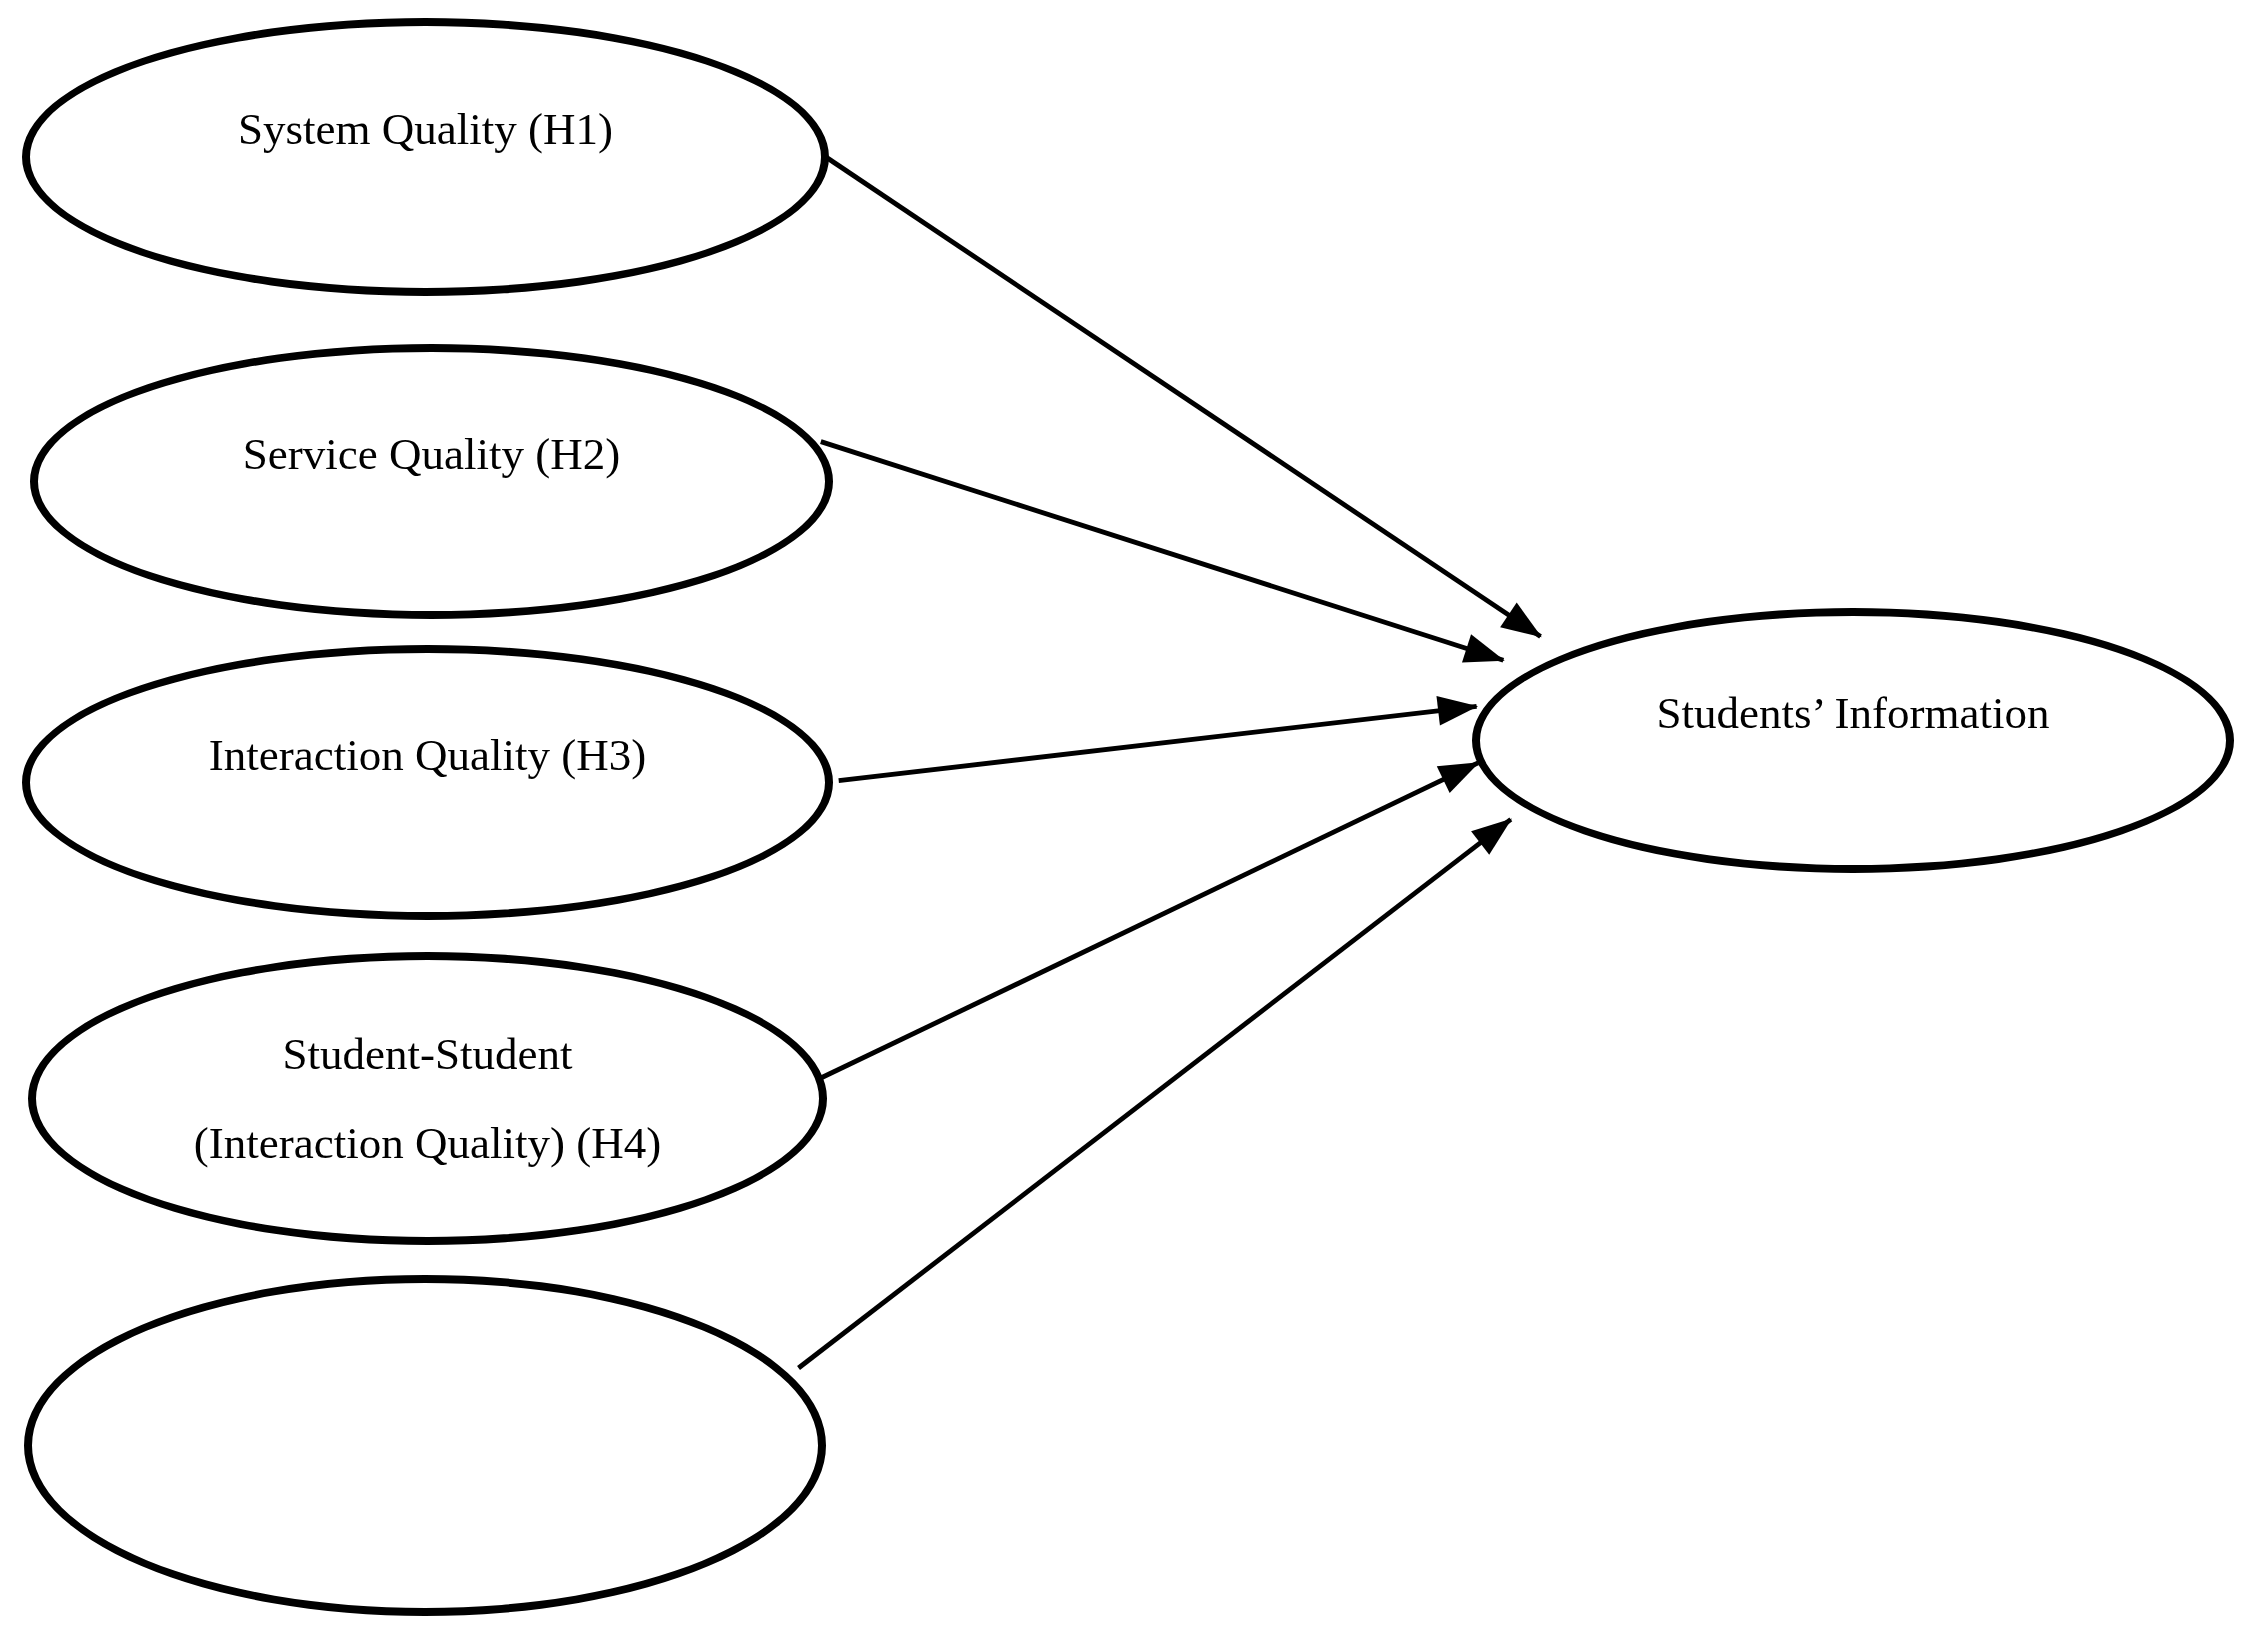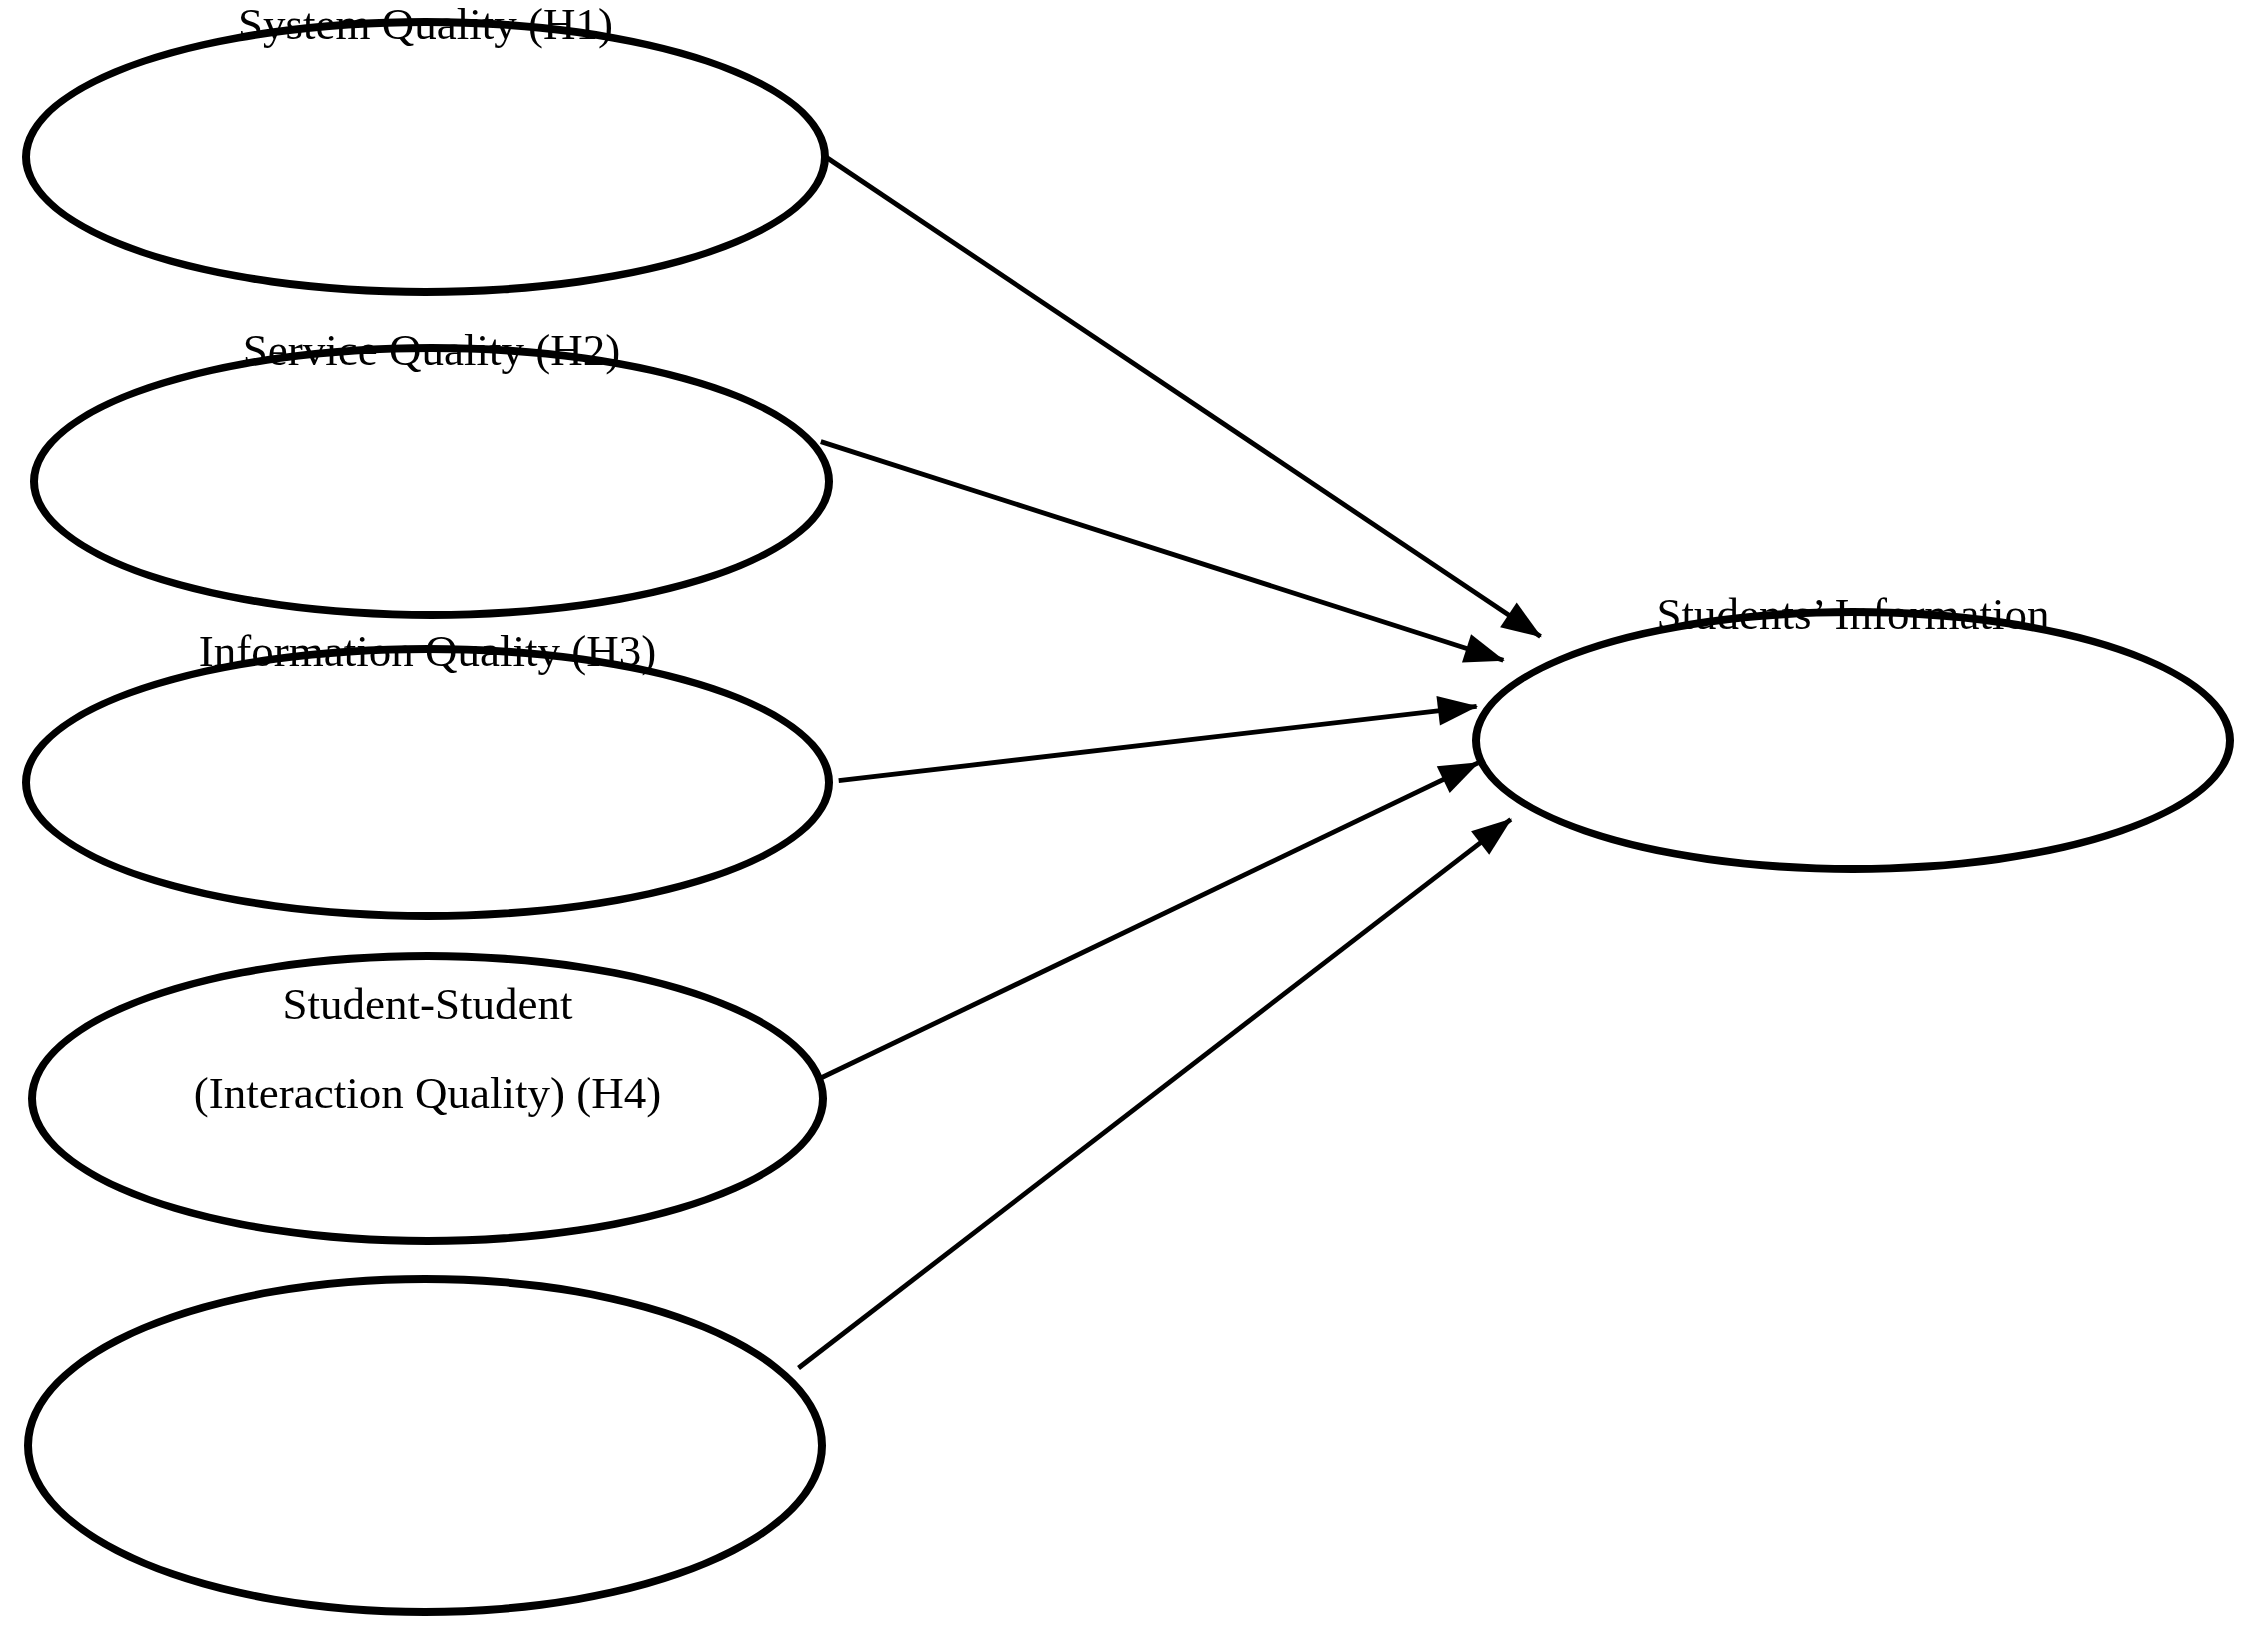--- a/index.html
+++ b/index.html
@@ -20,20 +20,21 @@
     position: absolute; left: 0; top: 0;
     width: 2261px; height: 1626px;
     display: block;
   }
   .node {
     position: absolute;
     border: 8.2px solid var(--ink);
     border-radius: 50%;
     background: var(--bg);
     display: flex;
+    align-items: center;
     justify-content: center;
     text-align: center;
   }
   .label {
     font-size: 45px;
     line-height: 89px;
     color: var(--ink);
     white-space: nowrap;
   }
   .label.single { transform: translateY(-28px); line-height: 52px; }
@@ -65,21 +66,21 @@
   </div>
 
   <div class="node" style="left:30px; top:344px; width:803px; height:275px;">
     <div class="label single">
       <span class="line">Service Quality (H2)</span>
     </div>
   </div>
 
   <div class="node" style="left:22px; top:645px; width:811px; height:275px;">
     <div class="label single">
-      <span class="line">Information Quality (H3)</span>
+      <span class="line">Interaction Quality (H3)</span>
     </div>
   </div>
 
   <div class="node" style="left:28px; top:952px; width:799px; height:293px;">
     <div class="label">
       <span class="line">Student-Student</span>
       <span class="line">(Interaction Quality) (H4)</span>
     </div>
   </div>
 

